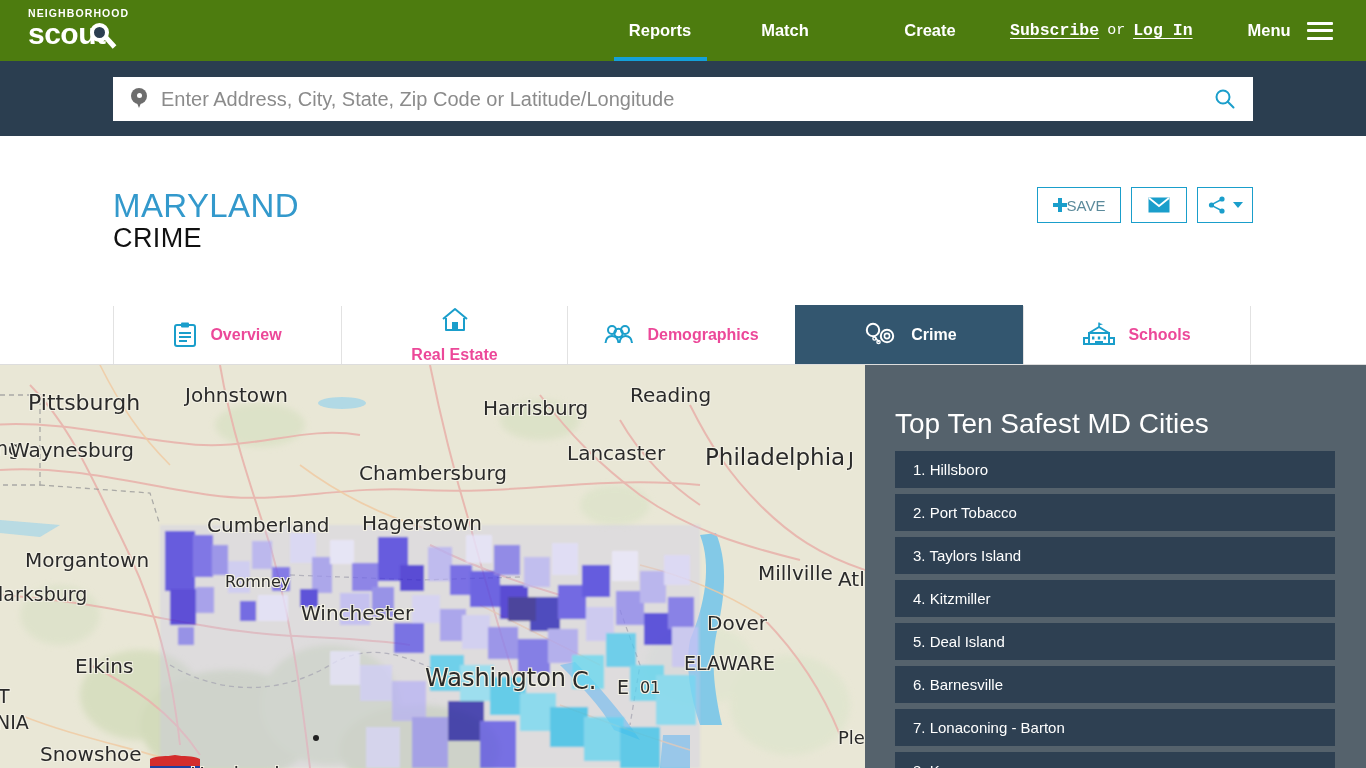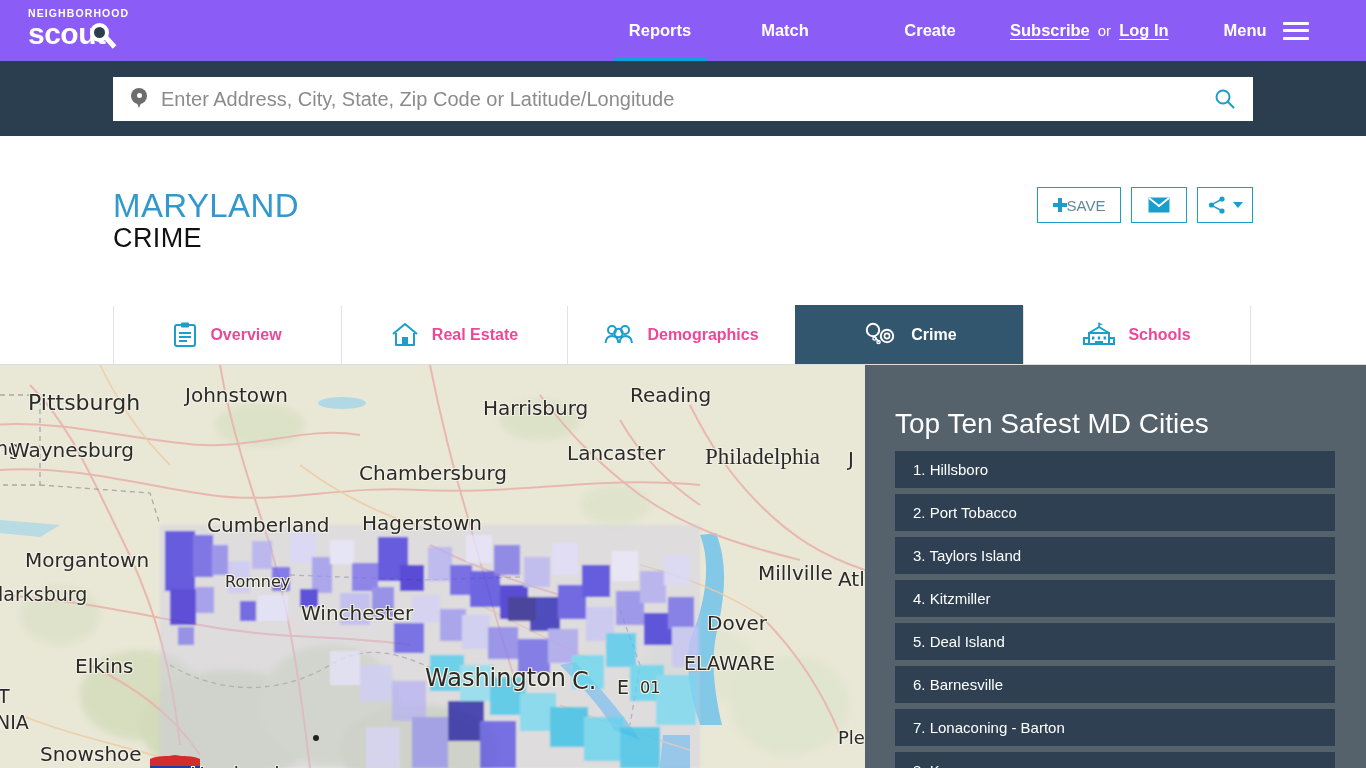--- a/index.html
+++ b/index.html
@@ -7,21 +7,21 @@
     width: 1366px; height: 768px;
     overflow: hidden;
     font-family: "Liberation Sans", sans-serif;
     background: #ffffff;
   }
 
   
   .topnav {
     position: absolute; left: 0; top: 0;
     width: 1366px; height: 61px;
-    background: #8b5cf6;
+    background: #4d7c0f;
     display: flex; align-items: center;
   }
   .logo-wrap {
     position: absolute; left: 28px; top: 8px;
     width: 120px; height: 46px;
   }
   .logo-neighborhood {
     font-size: 10.5px; font-weight: bold; color: #ffffff;
     letter-spacing: 1.1px; line-height: 11px;
   }
@@ -55,21 +55,21 @@
   }
   .nav-reports { width: 110px; }
   .nav-reports .underline {
     position: absolute; left: 9px; bottom: 0;
     width: 93px; height: 4px; background: #14a1d9;
   }
   .nav-match   { width: 140px; }
   .nav-create  { width: 150px; }
   .nav-auth {
     display: flex; align-items: center; height: 61px;
-    color: #ffffff; font-size: 16.5px; margin-left: 5px;
+    color: #ffffff; font-size: 16.5px; margin-left: 5px; font-family: Liberation Mono, monospace;
   }
   .nav-auth a {
     color: #ffffff; font-weight: bold; text-decoration: underline;
     text-underline-offset: 3px; cursor: pointer;
   }
   .nav-auth .or { font-weight: normal; margin: 0 8px; font-size: 15px; }
   .nav-menu {
     display: flex; align-items: center; height: 61px;
     margin-left: 55px; cursor: pointer;
   }
@@ -175,21 +175,21 @@
   }
   .tab {
     display: flex; align-items: center; justify-content: center;
     gap: 13px; cursor: pointer;
     border-left: 1px solid #e2e2e2;
     height: 58px; color: #ec4899; font-size: 16px; font-weight: bold;
     background: #ffffff;
   }
   .tab:last-child { border-right: 1px solid #e2e2e2; }
   .tab-overview { width: 228px; }
-  .tab-realestate { width: 226px; }
+  .tab-realestate { width: 226px; flex-direction: column; }
   .tab-demographics { width: 228px; }
   .tab-crime { width: 228px; }
   .tab-schools { width: 228px; }
   .tab.active {
     background: #33566f; color: #ffffff;
     height: 59px; margin-top: -1px;
     border-left: 1px solid #33566f;
   }
   .tab .ticon { flex: 0 0 auto; display: flex; align-items: center; }
 
@@ -538,21 +538,21 @@
   <div class="citydot" style="left:313px; top:370px;"></div>
 
 <div class="maplabel" style="left: 28px; top: 25px; font-size: 22px;">Pittsburgh</div>
     <div class="maplabel" style="left: 185px; top: 18px; font-size: 20px;">Johnstown</div>
     <div class="maplabel" style="left: 483px; top: 31px; font-size: 20px;">Harrisburg</div>
     <div class="maplabel" style="left: 630px; top: 18px; font-size: 20px;">Reading</div>
     <div class="maplabel" style="left: -4px; top: 72px; font-size: 19px;">ng</div>
     <div class="maplabel" style="left: 10px; top: 73px; font-size: 20px;">Waynesburg</div>
     <div class="maplabel" style="left: 359px; top: 96px; font-size: 20px;">Chambersburg</div>
     <div class="maplabel" style="left: 567px; top: 76px; font-size: 20px;">Lancaster</div>
-    <div class="maplabel" style="left: 705px; top: 79px; font-size: 23px; font-family: Liberation Serif, serif;">Philadelphia</div>
+    <div class="maplabel" style="left: 705px; top: 79px; font-size: 23px;">Philadelphia</div>
     <div class="maplabel" style="left: 848px; top: 82px; font-size: 20px;">J</div>
     <div class="maplabel" style="left: 25px; top: 183px; font-size: 20px;">Morgantown</div>
     <div class="maplabel" style="left: 207px; top: 148px; font-size: 20px;">Cumberland</div>
     <div class="maplabel" style="left: 362px; top: 146px; font-size: 20px;">Hagerstown</div>
     <div class="maplabel" style="left: 758px; top: 196px; font-size: 20px;">Millville</div>
     <div class="maplabel" style="left: 838px; top: 202px; font-size: 20px;">Atla</div>
     <div class="maplabel" style="left: 225px; top: 207px; font-size: 16px;">Romney</div>
     <div class="maplabel" style="left: -2px; top: 218px; font-size: 19px;">larksburg</div>
     <div class="maplabel" style="left: 301px; top: 236px; font-size: 20px;">Winchester</div>
     <div class="maplabel" style="left: 707px; top: 246px; font-size: 20px;">Dover</div>

